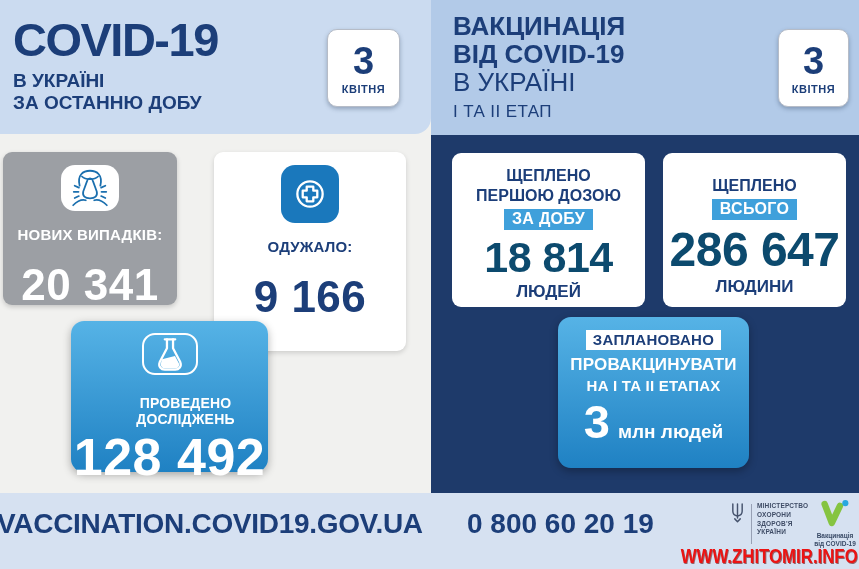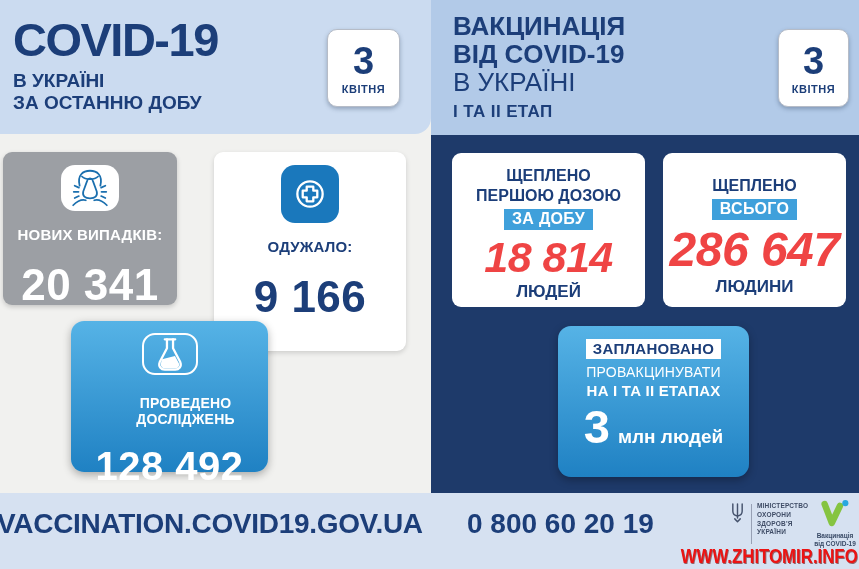--- a/index.html
+++ b/index.html
@@ -17,21 +17,21 @@
 
   .lh-text{ position:absolute; left:13px; top:16px; color:#1c3e79; }
   .lh-title{ font-size:47px; font-weight:800; letter-spacing:-1.5px; line-height:1; }
   .lh-sub{ font-size:19px; font-weight:700; line-height:1.18; }
   .lh-sub.first{ margin-top:7px; }
 
   .rh-text{ position:absolute; left:22px; top:12px; color:#1c3e79; }
   .rh-line{ font-size:26px; line-height:28px; font-weight:800; }
   .rh-line .w-med{ font-weight:700; margin-right:7px; }
   .rh-line.regular{ font-weight:500; }
-  .rh-stage{ font-size:17px; font-weight:700; margin-top:6px; letter-spacing:.4px; }
+  .rh-stage{ font-size:17px; font-weight:400; margin-top:6px; letter-spacing:.4px; }
 
   .date-badge{ position:absolute; width:73px; height:78px; background:#ffffff;
     border:1px solid #b6bcc7; border-radius:10px; box-shadow:0 2px 4px rgba(40,60,90,.35);
     display:flex; flex-direction:column; align-items:center; justify-content:center; color:#1c3e79; }
   .date-badge .day{ font-size:38px; font-weight:800; line-height:1; }
   .date-badge .month{ font-size:11px; font-weight:800; letter-spacing:.5px; margin-top:3px; }
   .badge-left{ left:327px; top:29px; }
   .badge-right{ left:347px; top:29px; width:71px; }
 
   
@@ -39,45 +39,45 @@
     align-items:center; text-align:center; }
   .card-gray{ left:3px; top:152px; width:174px; height:153px; background:#9c9fa4;
     box-shadow:0 2px 5px rgba(0,0,0,.18); }
   .card-white-l{ left:214px; top:152px; width:192px; height:199px; background:#ffffff;
     box-shadow:0 2px 5px rgba(0,0,0,.15); }
   .card-grad{ background:linear-gradient(180deg,#56b3e6 0%, #1f81c3 100%);
     border-radius:13px; box-shadow:0 3px 8px rgba(0,0,0,.3); }
   .card-tests{ left:71px; top:321px; width:197px; height:151px; }
   .card-dose1{ left:21px; top:153px; width:193px; height:154px; background:#ffffff; padding-top:13px; }
   .card-total{ left:232px; top:153px; width:183px; height:154px; background:#ffffff; padding-top:23px; }
-  .card-plan{ left:127px; top:326px; width:191px; height:151px; padding-top:13px; }
+  .card-plan{ left:127px; top:317px; width:191px; height:151px; padding-top:13px; }
 
   .icon-tile{ width:58px; height:58px; border-radius:14px; margin-top:13px;
     display:flex; align-items:center; justify-content:center; }
   .tile-white{ background:#ffffff; }
   .tile-blue{ background:#1a78bc; }
   .tile-frame{ width:56px; height:56px; border:2.5px solid #ffffff; border-radius:13px; margin-top:12px;
     display:flex; align-items:center; justify-content:center; }
 
   .card-label{ font-size:15px; font-weight:800; letter-spacing:.2px; margin-top:15px; }
   .card-number{ font-size:44px; font-weight:800; line-height:1; margin-top:20px; letter-spacing:.5px; }
   .text-light{ color:#ffffff; } .text-navy{ color:#1c3e79; }
   .card-tests .card-label{ font-size:14px; margin-top:20px;padding-left:32px; }
-  .card-tests .card-number{ font-size:40px; margin-top:19px; }
+  .card-tests .card-number{ font-size:52px; margin-top:4px; }
 
   .c-label{ font-size:16px; font-weight:800; color:#1c3e79; line-height:1.25; }
   .badge-blue{ display:inline-block; background:#3fa0db; color:#ffffff; font-size:16px;
     font-weight:800; padding:1px 8px 2px; margin-top:3px; letter-spacing:.3px; }
-  .big-number{ font-size:43px; font-weight:800; color:#ef4444; line-height:1; margin-top:6px; letter-spacing:-.5px;font-style:italic; }
+  .big-number{ font-size:43px; font-weight:800; color:#0c4a6e; line-height:1; margin-top:6px; letter-spacing:-.5px; }
   .card-total .big-number{ font-size:48px; }
   .unit{ font-size:17px; font-weight:700; color:#1c3e79; margin-top:3px; }
 
   .badge-white{ display:inline-block; background:#ffffff; color:#1c3e79; font-size:15px;
     font-weight:800; padding:1px 7px 2px; letter-spacing:.3px; }
-  .plan-line1{ font-size:14px; font-weight:400; color:#ffffff; margin-top:5px; letter-spacing:.2px; }
+  .plan-line1{ font-size:17px; font-weight:700; color:#ffffff; margin-top:5px; letter-spacing:.2px; }
   .plan-line2{ font-size:15px; font-weight:800; color:#ffffff; margin-top:2px; letter-spacing:.2px; }
   .plan-row{ display:flex; align-items:baseline; justify-content:center; gap:8px; margin-top:4px; color:#ffffff; }
   .plan-value{ font-size:47px; font-weight:800; line-height:1; }
   .plan-unit{ font-size:19px; font-weight:700; }
 
   
   .bottom-bar{ position:absolute; left:0; top:493px; width:859px; height:76px; background:#d6e1f1; }
   .footer-url{ position:absolute; left:-3px; top:15px; font-size:28px; font-weight:800;
     color:#1c3e79; letter-spacing:-.3px; white-space:nowrap; }
   .footer-phone{ position:absolute; left:467px; top:15px; font-size:28px; font-weight:800;

